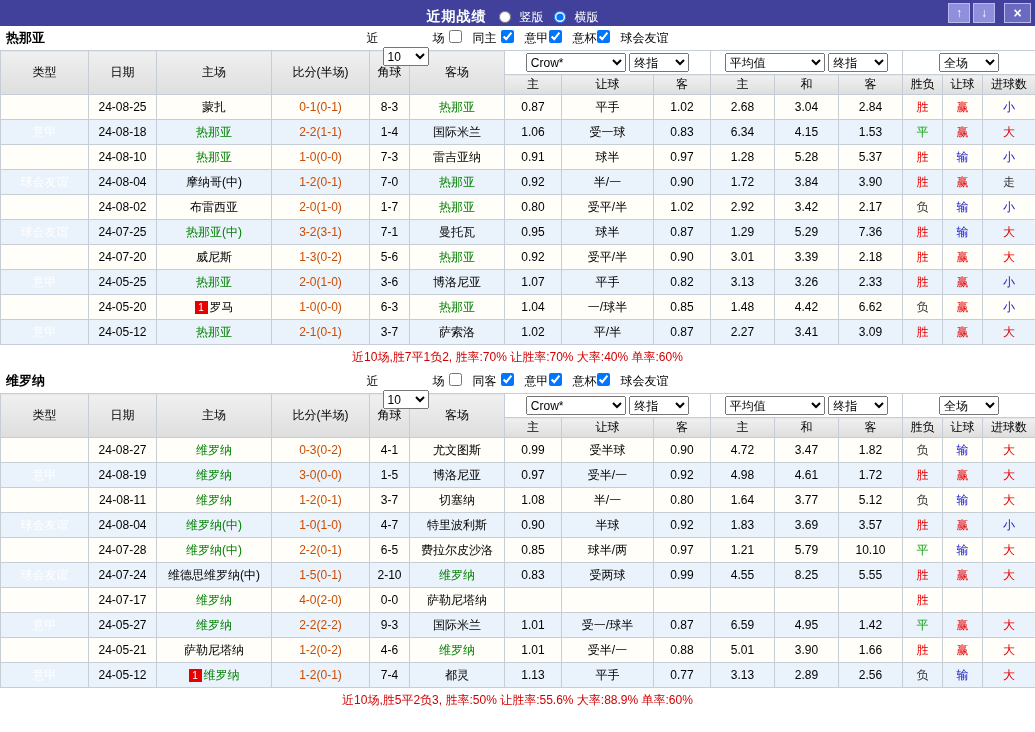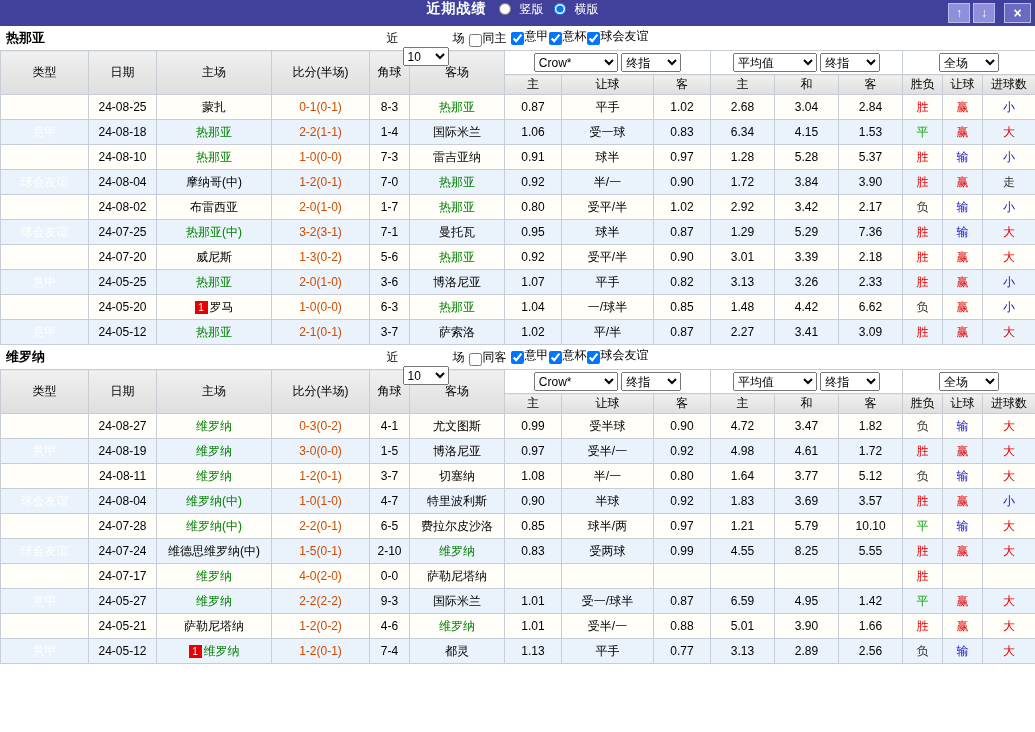--- a/index.html
+++ b/index.html
@@ -12,46 +12,46 @@
     font-size: 12px;
   }
   .app { width: 1035px; height: 732px; overflow: hidden; }
 
   
   .titlebar {
     position: relative;
     height: 26px;
     background: #41419b;
     display: flex;
-    align-items: flex-start;
+    align-items: flex-end;
     justify-content: center;
     color: #fff;
   }
   .tb-center { display: flex; align-items: center; gap: 12px; }
   .tb-title { font-size: 14px; font-weight: bold; letter-spacing: 1px; }
   .tb-radios { display: inline-flex; align-items: center; }
   .tb-radio { display: inline-flex; align-items: center; gap: 9px; margin-right: 10px; cursor: pointer; color:#fff; }
   .tb-radio input { margin: 0; width: 12px; height: 12px; }
   .tb-buttons { position: absolute; right: 4px; top: 3px; display: flex; gap: 3px; }
   .tb-btn {
     width: 22px; height: 20px; padding: 0;
     background: #8f8fdc; border: 1px solid #b9b9ee;
     color: #fff; font-size: 12px; line-height: 17px; text-align: center; cursor: pointer;
   }
   .tb-close { background: #6a6ac0; width: 27px; font-size: 14px; font-weight: bold; margin-left: 6px; }
 
   
   .filter-bar { position: relative; height: 24px; display: flex; align-items: center; }
   .team-name { position: absolute; left: 6px; font-size: 13px; font-weight: bold; }
   .filters { margin: 0 auto; display: flex; align-items: center; gap: 4px; }
-  .filters label { display: inline-flex; align-items: flex-end; gap: 1px; cursor: pointer; }
+  .filters label { display: inline-flex; align-items: flex-start; gap: 11px; cursor: pointer; }
   .filters input[type=checkbox] { width: 13px; height: 13px; margin: 0; }
   select { font-size: 12px; height: 19px; font-family: inherit; }
   .sel-count { width: 46px; margin-top: 37px; }
-  .sel-w { width: 84px; }
+  .sel-w { width: 100px; }
   .sel-n { width: 60px; }
 
   
   table { width: 1035px; border-collapse: collapse; table-layout: fixed; }
   th, td { border: 1px solid #c6cdd5; text-align: center; padding: 0; overflow: hidden; white-space: nowrap; }
   thead th { background: linear-gradient(#f0f0f0, #dedede); font-weight: normal; height: 20px; }
   thead tr.top th { height: 24px; }
   thead th.dd { background: #fff; }
   tbody td { height: 25px; }
   tr.r0 td { background: #fffef8; }
@@ -338,20 +338,21 @@
             <td>0.87</td>
             <td>2.27</td>
             <td>3.41</td>
             <td>3.09</td>
             <td class="c-red">胜</td>
             <td class="c-red">赢</td>
             <td class="c-red">大</td>
           </tr>
         </tbody>
     </table>
+    <div class="summary">近10场,胜7平1负2, 胜率:70% 让胜率:70% 大率:40% 单率:60%</div>
   </section>
 
   <section class="results-section">
     <div class="filter-bar">
       <span class="team-name">维罗纳</span>
       <span class="filters">
         <span>近</span>
         <select class="sel-count"><option>10</option></select>
         <span>场</span>
         <label>
@@ -586,15 +587,16 @@
             <td>0.77</td>
             <td>3.13</td>
             <td>2.89</td>
             <td>2.56</td>
             <td class="c-dark">负</td>
             <td class="c-blue">输</td>
             <td class="c-red">大</td>
           </tr>
         </tbody>
     </table>
+    <div class="summary">近10场,胜5平2负3, 胜率:50% 让胜率:55.6% 大率:88.9% 单率:60%</div>
   </section>
 
 </div>
 
 </body></html>

